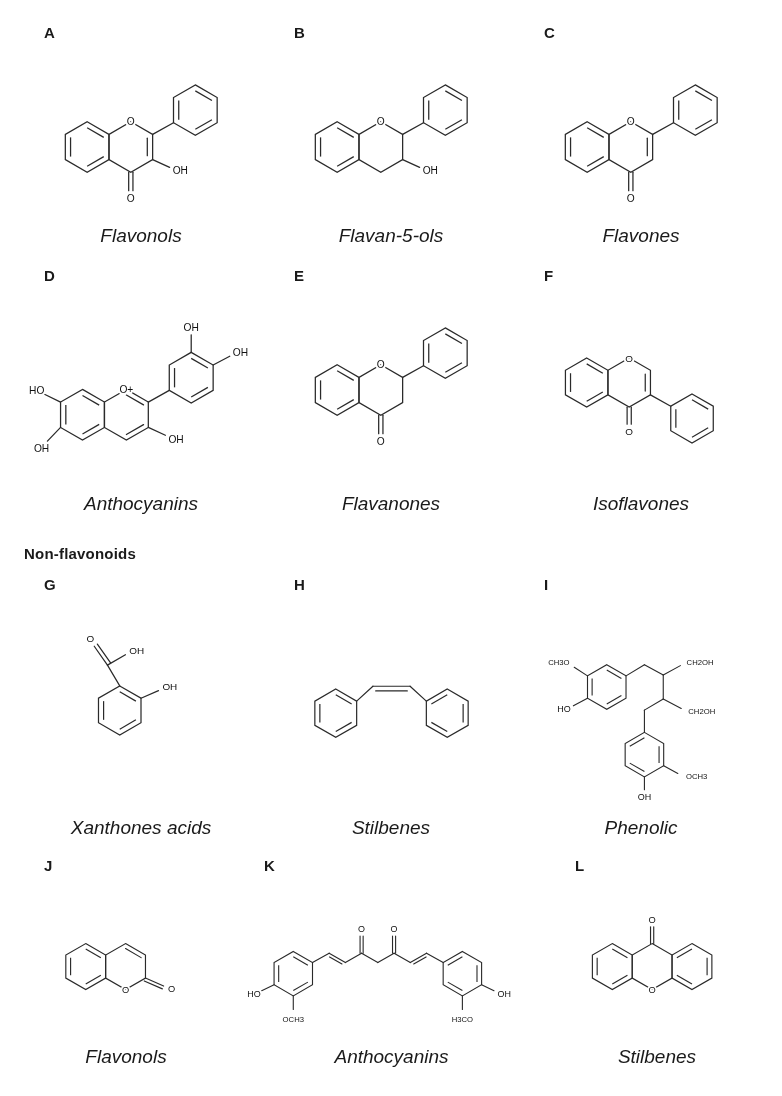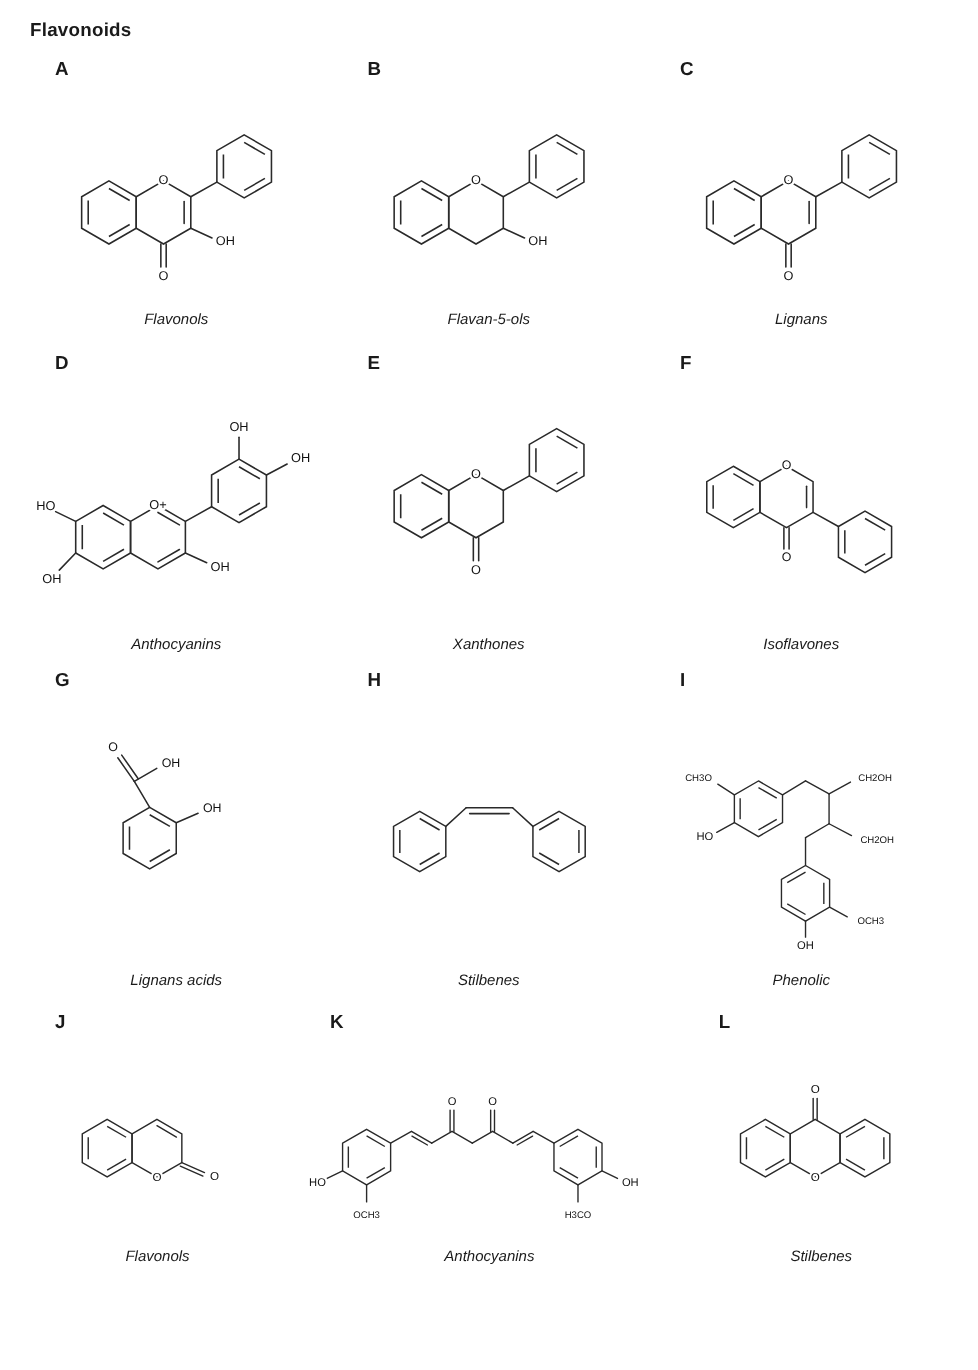--- a/index.html
+++ b/index.html
@@ -13,21 +13,21 @@
   }
   .section-heading.second{margin-top:30px;}
   .row{display:grid;grid-template-columns:repeat(3,1fr);column-gap:12px;margin-top:8px;}
   .row-k{grid-template-columns:1fr 1.45fr 1fr;}
   .cell{display:flex;flex-direction:column;align-items:center;min-height:100%;}
   .letter{
     align-self:flex-start;margin-left:22px;margin-top:6px;
     font-weight:bold;font-size:15px;
   }
   .struct{display:block;margin:4px auto 0;}
-  .name{margin-top:auto;padding-top:10px;font-style:italic;font-size:12px;text-align:center;}
+  .name{margin-top:auto;padding-top:10px;font-style:italic;font-size:19px;text-align:center;}
   .bonds line{stroke:#2a2a2a;stroke-width:1.3;stroke-linecap:round;}
   text.atom{
     font-family:"Liberation Sans",sans-serif;font-size:10.5px;fill:#111;
     stroke:#fff;stroke-width:4px;paint-order:stroke;stroke-linejoin:round;
     text-anchor:middle;dominant-baseline:central;
   }
   text.atom.sm{font-size:9px;}
 </style>
 </head>
 <body>
@@ -47,21 +47,20 @@
       <line x1="-17.1" y1="-9.9" x2="0" y2="-19.8"></line>
     </g>
     <g id="hexring" stroke="#2a2a2a" stroke-width="1.3" fill="none">
       <polygon points="0,-26 22.5,-13 22.5,13 0,26 -22.5,13 -22.5,-13"></polygon>
     </g>
   </defs>
 </svg>
 
 <div class="page">
 
-  <div class="section-heading">Flavonoids</div>
 
   <div class="row">
 
     <div class="cell">
       <div class="letter">A</div>
       <svg class="struct" viewBox="0 0 235 175" width="228" height="170">
         <use href="#benzene" x="62" y="105"></use>
         <use href="#hexring" x="107" y="105"></use>
         <g class="bonds">
           <line x1="124" y1="96" x2="124" y2="114"></line>
@@ -102,21 +101,21 @@
         <g class="bonds">
           <line x1="124" y1="96" x2="124" y2="114"></line>
           <line x1="129.5" y1="92" x2="151" y2="80"></line>
           <line x1="104.8" y1="131" x2="104.8" y2="150"></line>
           <line x1="109.2" y1="131" x2="109.2" y2="150"></line>
         </g>
         <use href="#benzene" x="173.5" y="67"></use>
         <text class="atom" x="107" y="79">O</text>
         <text class="atom" x="107" y="158">O</text>
       </svg>
-      <div class="name">Lignans</div>
+      <div class="name">Flavones</div>
     </div>
   </div>
 
   <div class="row" style="margin-top:14px;">
 
     <div class="cell">
       <div class="letter">D</div>
       <svg class="struct" viewBox="0 0 240 200" width="234" height="195">
         <use href="#benzene" x="60" y="130"></use>
         <use href="#hexring" x="105" y="130"></use>
@@ -148,21 +147,21 @@
         <use href="#hexring" x="107" y="105"></use>
         <g class="bonds">
           <line x1="129.5" y1="92" x2="151" y2="80"></line>
           <line x1="104.8" y1="131" x2="104.8" y2="150"></line>
           <line x1="109.2" y1="131" x2="109.2" y2="150"></line>
         </g>
         <use href="#benzene" x="173.5" y="67"></use>
         <text class="atom" x="107" y="79">O</text>
         <text class="atom" x="107" y="158">O</text>
       </svg>
-      <div class="name">Xanthones</div>
+      <div class="name">Flavanones</div>
     </div>
 
     <div class="cell">
       <div class="letter">F</div>
       <svg class="struct" viewBox="0 0 235 185" width="222" height="175">
         <use href="#benzene" x="60" y="100"></use>
         <use href="#hexring" x="105" y="100"></use>
         <g class="bonds">
           <line x1="122" y1="91" x2="122" y2="109"></line>
           <line x1="127.5" y1="113" x2="149" y2="125"></line>
@@ -170,39 +169,40 @@
           <line x1="107.2" y1="126" x2="107.2" y2="144"></line>
         </g>
         <use href="#benzene" x="171.5" y="138"></use>
         <text class="atom" x="105" y="74">O</text>
         <text class="atom" x="105" y="152">O</text>
       </svg>
       <div class="name">Isoflavones</div>
     </div>
   </div>
 
+  <div class="section-heading second">Non-flavonoids</div>
 
   <div class="row">
 
     <div class="cell">
       <div class="letter">G</div>
       <svg class="struct" viewBox="0 0 235 185" width="222" height="175">
         <use href="#benzene" x="95" y="120"></use>
         <g class="bonds">
           <line x1="95" y1="94" x2="82" y2="72"></line>
           <line x1="82" y1="72" x2="68" y2="52"></line>
           <line x1="85.3" y1="69.7" x2="71.3" y2="49.7"></line>
           <line x1="82" y1="72" x2="101" y2="61"></line>
           <line x1="117.5" y1="107" x2="136" y2="99"></line>
         </g>
         <text class="atom" x="64" y="44">O</text>
         <text class="atom" x="113" y="57">OH</text>
         <text class="atom" x="148" y="95">OH</text>
       </svg>
-      <div class="name">Lignans acids</div>
+      <div class="name">Xanthones acids</div>
     </div>
 
     <div class="cell">
       <div class="letter">H</div>
       <svg class="struct" viewBox="0 0 240 185" width="223" height="172">
         <use href="#benzene" x="60" y="125"></use>
         <use href="#benzene-m" x="180" y="125"></use>
         <g class="bonds">
           <line x1="82.5" y1="112" x2="100" y2="96"></line>
           <line x1="157.5" y1="112" x2="140" y2="96"></line>

